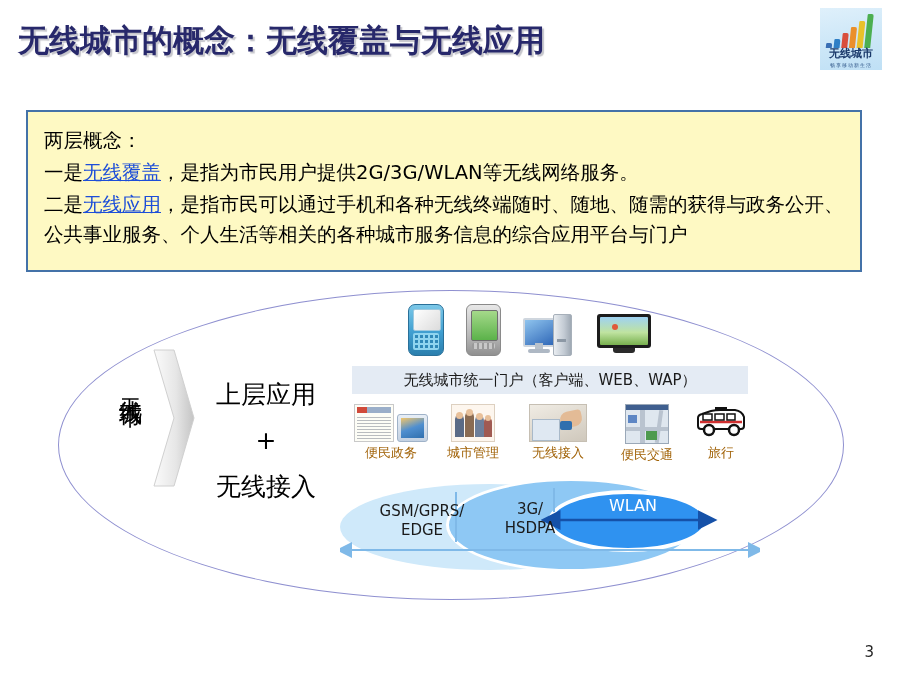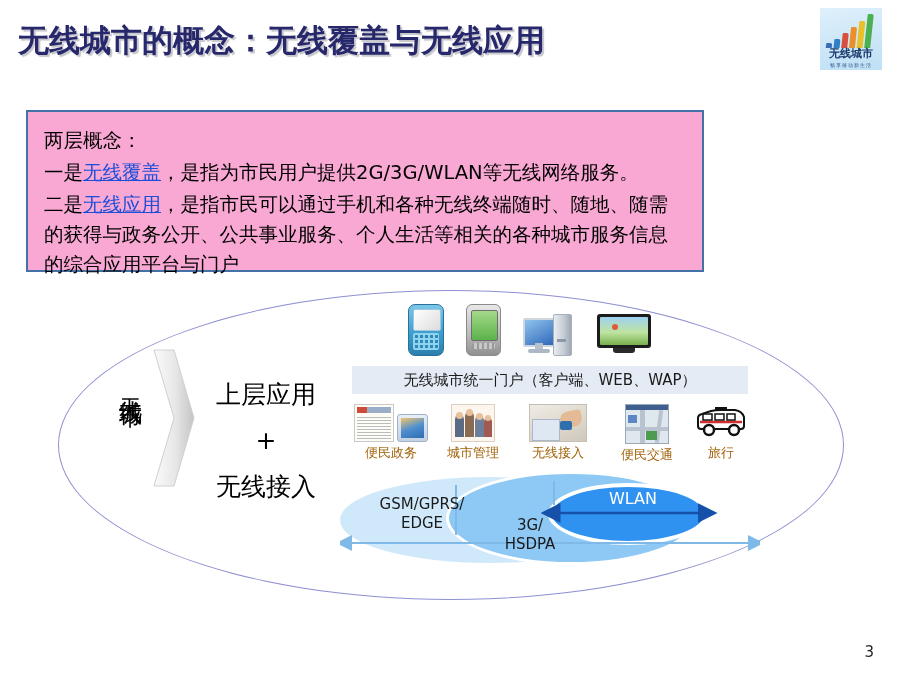--- a/index.html
+++ b/index.html
@@ -52,22 +52,22 @@
   #logo .logo-sub {
     position: absolute; left: 0; right: 0; bottom: 2px;
     text-align: center; font-size: 5px; color: #3a6090;
     letter-spacing: 1px;
   }
 
   
   #concept-box {
     position: absolute;
     left: 26px; top: 110px;
-    width: 678px; height: 162px;
-    background: #f9a8d4;
+    width: 836px; height: 162px;
+    background: #fef9c3;
     border: 2px solid #4472a8;
     box-sizing: border-box;
     padding: 14px 16px 0 16px;
   }
   #concept-box p {
     margin: 0 0 2px 0;
     font-size: 19.5px;
     line-height: 30px;
     color: #000000;
   }
@@ -211,28 +211,28 @@
   .gps .r2 { left:0; right:0; top:22px; height:4px; }
   .gps .r3 { right:7px; top:5px; width:4px; bottom:0; transform: rotate(8deg); }
   .gps .grn { position:absolute; left:20px; top:26px; width:11px; height:9px; background:#4e9a4e; }
   .gps .blu { position:absolute; left:2px; top:10px; width:9px; height:8px; background:#5d86c4; }
 
   
   #app-4 { left: 342px; top: 0px; width: 62px; }
   .bus { width: 52px; height: 32px; margin: 2px auto 0; position: relative; }
 
   
-  #net { position: absolute; left: 340px; top: 189px; width: 420px; height: 96px; }
+  #net { position: absolute; left: 340px; top: 196px; width: 420px; height: 96px; }
   .ell { position: absolute; border-radius: 50%; }
   #ell-gsm { left: 0px;   top: 6px;  width: 300px; height: 86px; background:#cfe9fa; }
   #ell-3g  { left: 106px; top: 0px;  width: 250px; height: 94px; background:#8ec8f4; border: 3px solid #ffffff; box-sizing: border-box; }
   #ell-wlan{ left: 208px; top: 12px; width: 160px; height: 62px; background:#2f92f0; border: 4px solid #ffffff; box-sizing: border-box; }
   .ell-lbl { position: absolute; text-align: center; font-size: 15px; color: #1a1a1a; line-height: 19px; }
   #lbl-gsm { left: 22px;  top: 24px; width: 120px; }
-  #lbl-3g  { left: 150px; top: 22px; width: 80px; margin-top: 23px;  }
+  #lbl-3g  { left: 150px; top: 22px; width: 80px;  }
   #lbl-wlan{ left: 238px; top: 18px; width: 110px; color: #ffffff; font-size: 16px; }
 
   #net-arrow { position: absolute; left: 0; top: 0; width: 420px; height: 96px; }
 
   
   #page-number {
     position: absolute; right: 26px; bottom: 14px;
     font-size: 15px; color: #262626;
   }
 </style>

